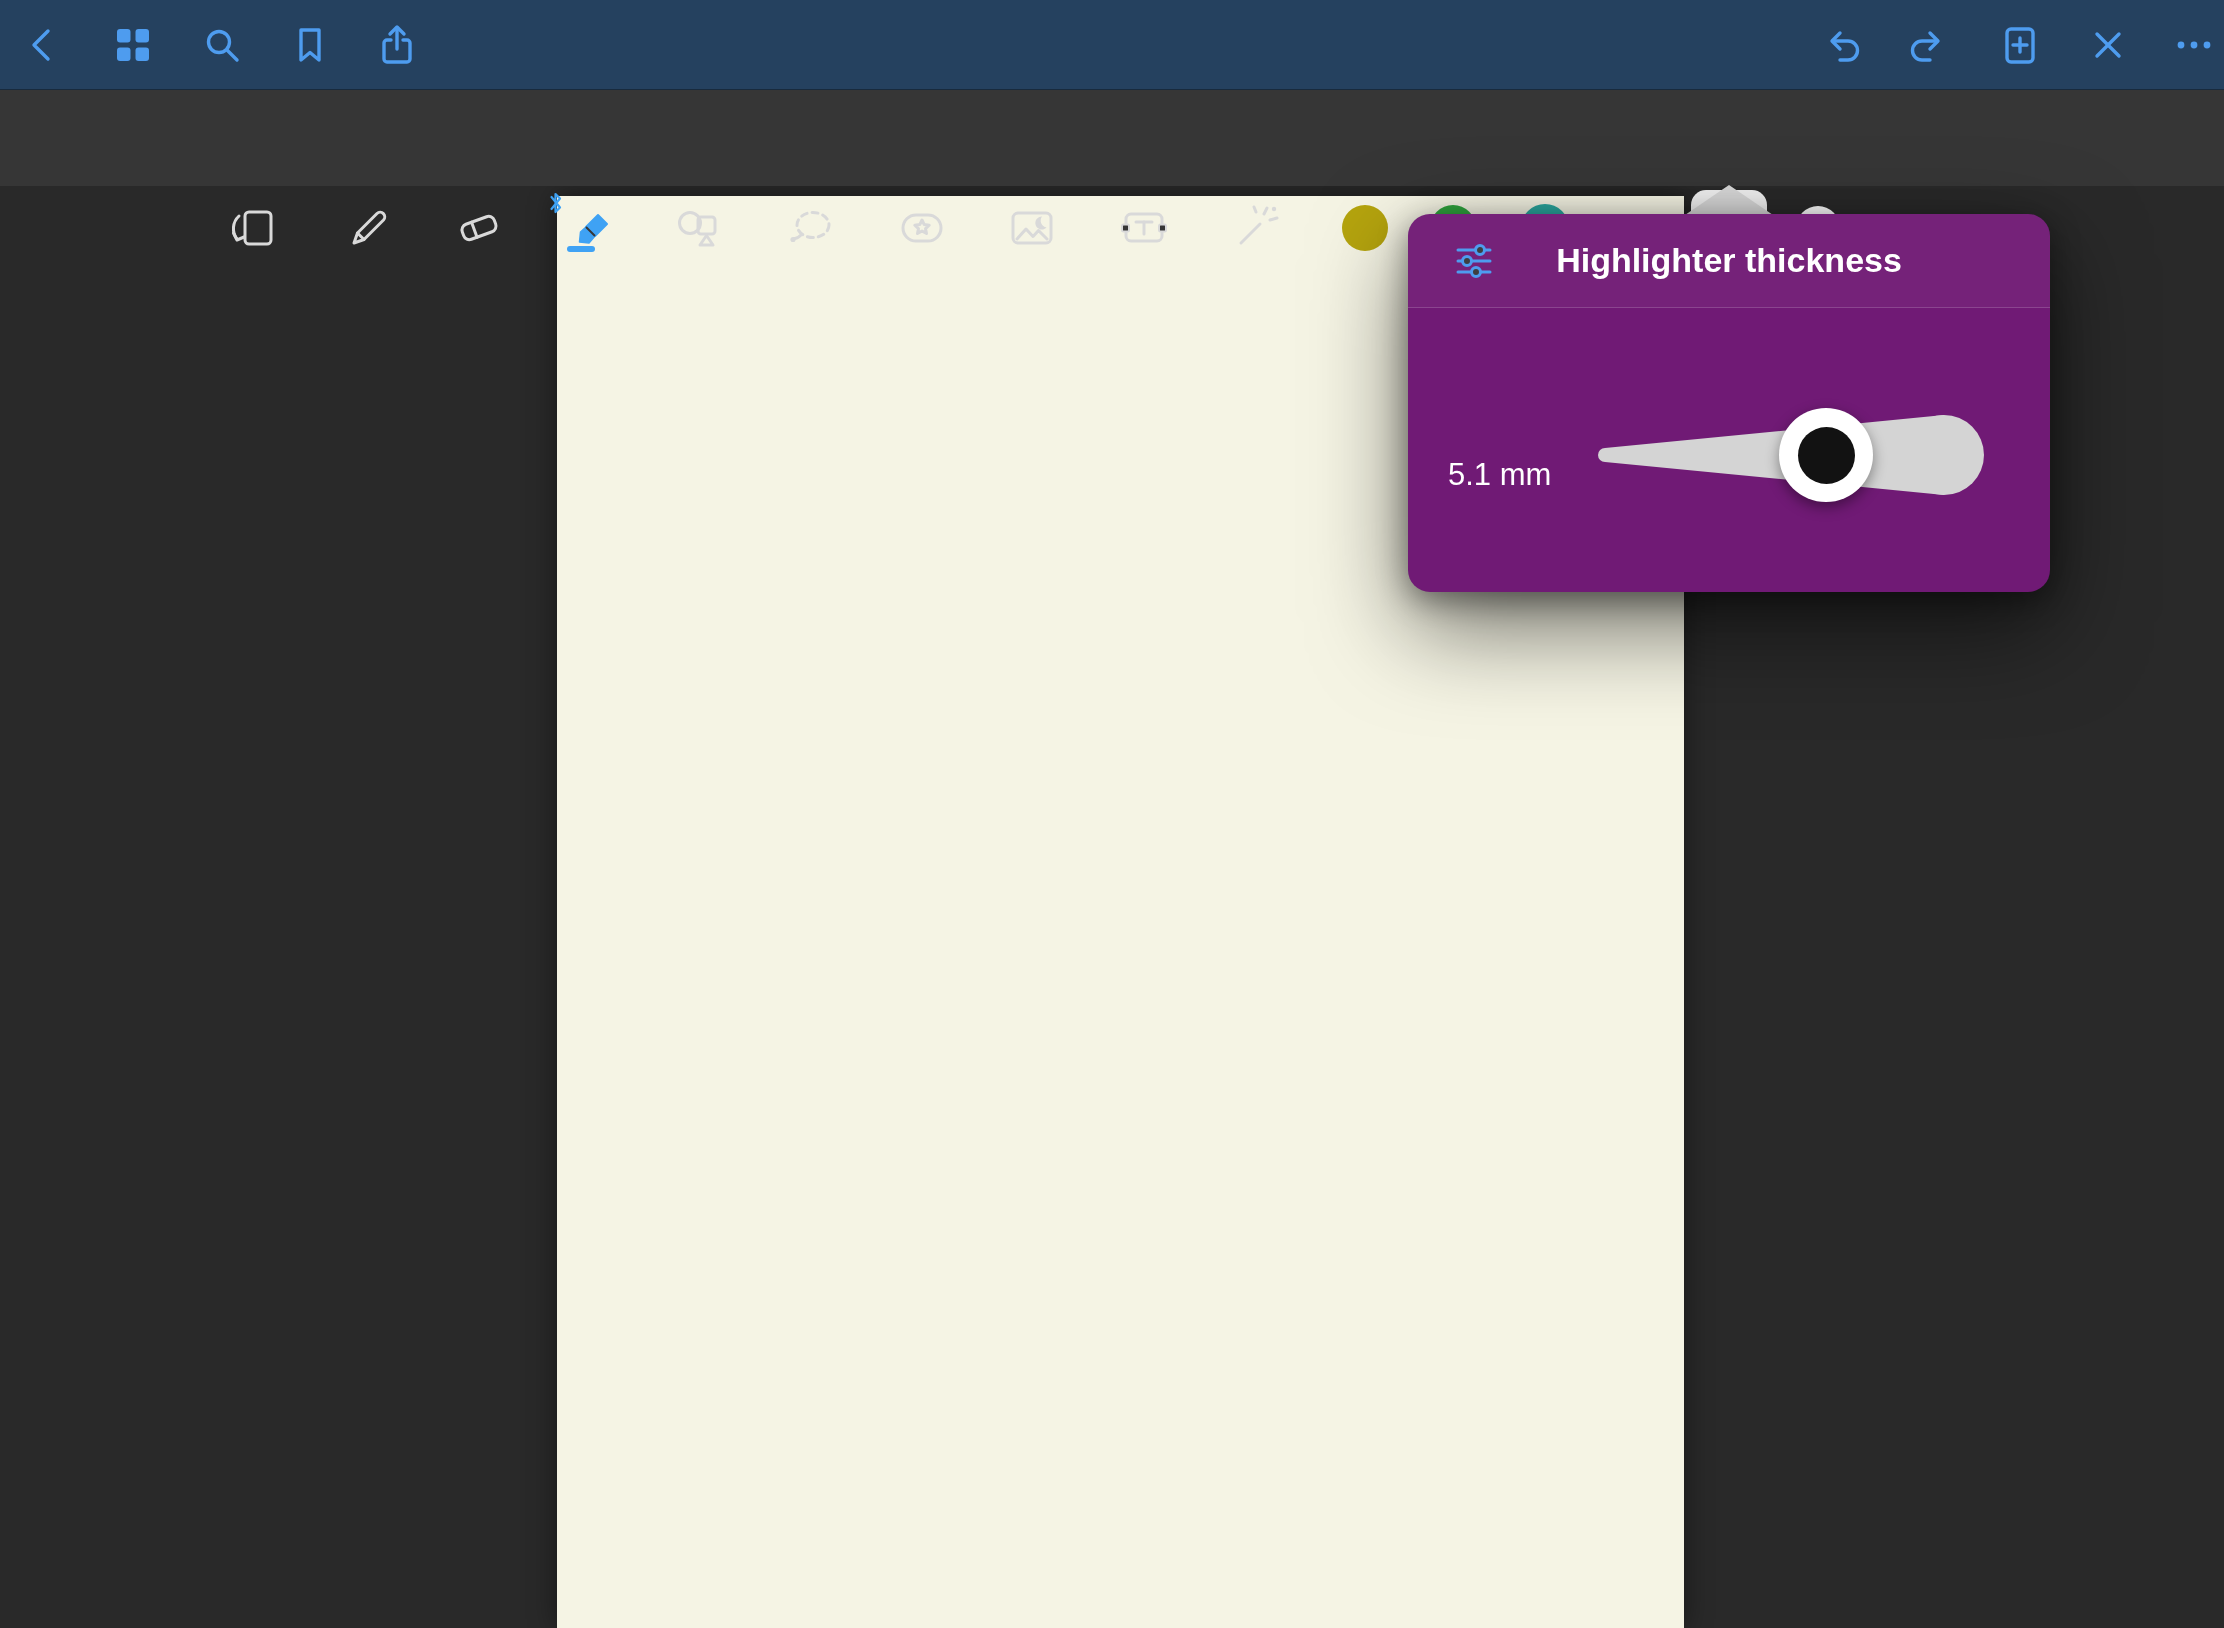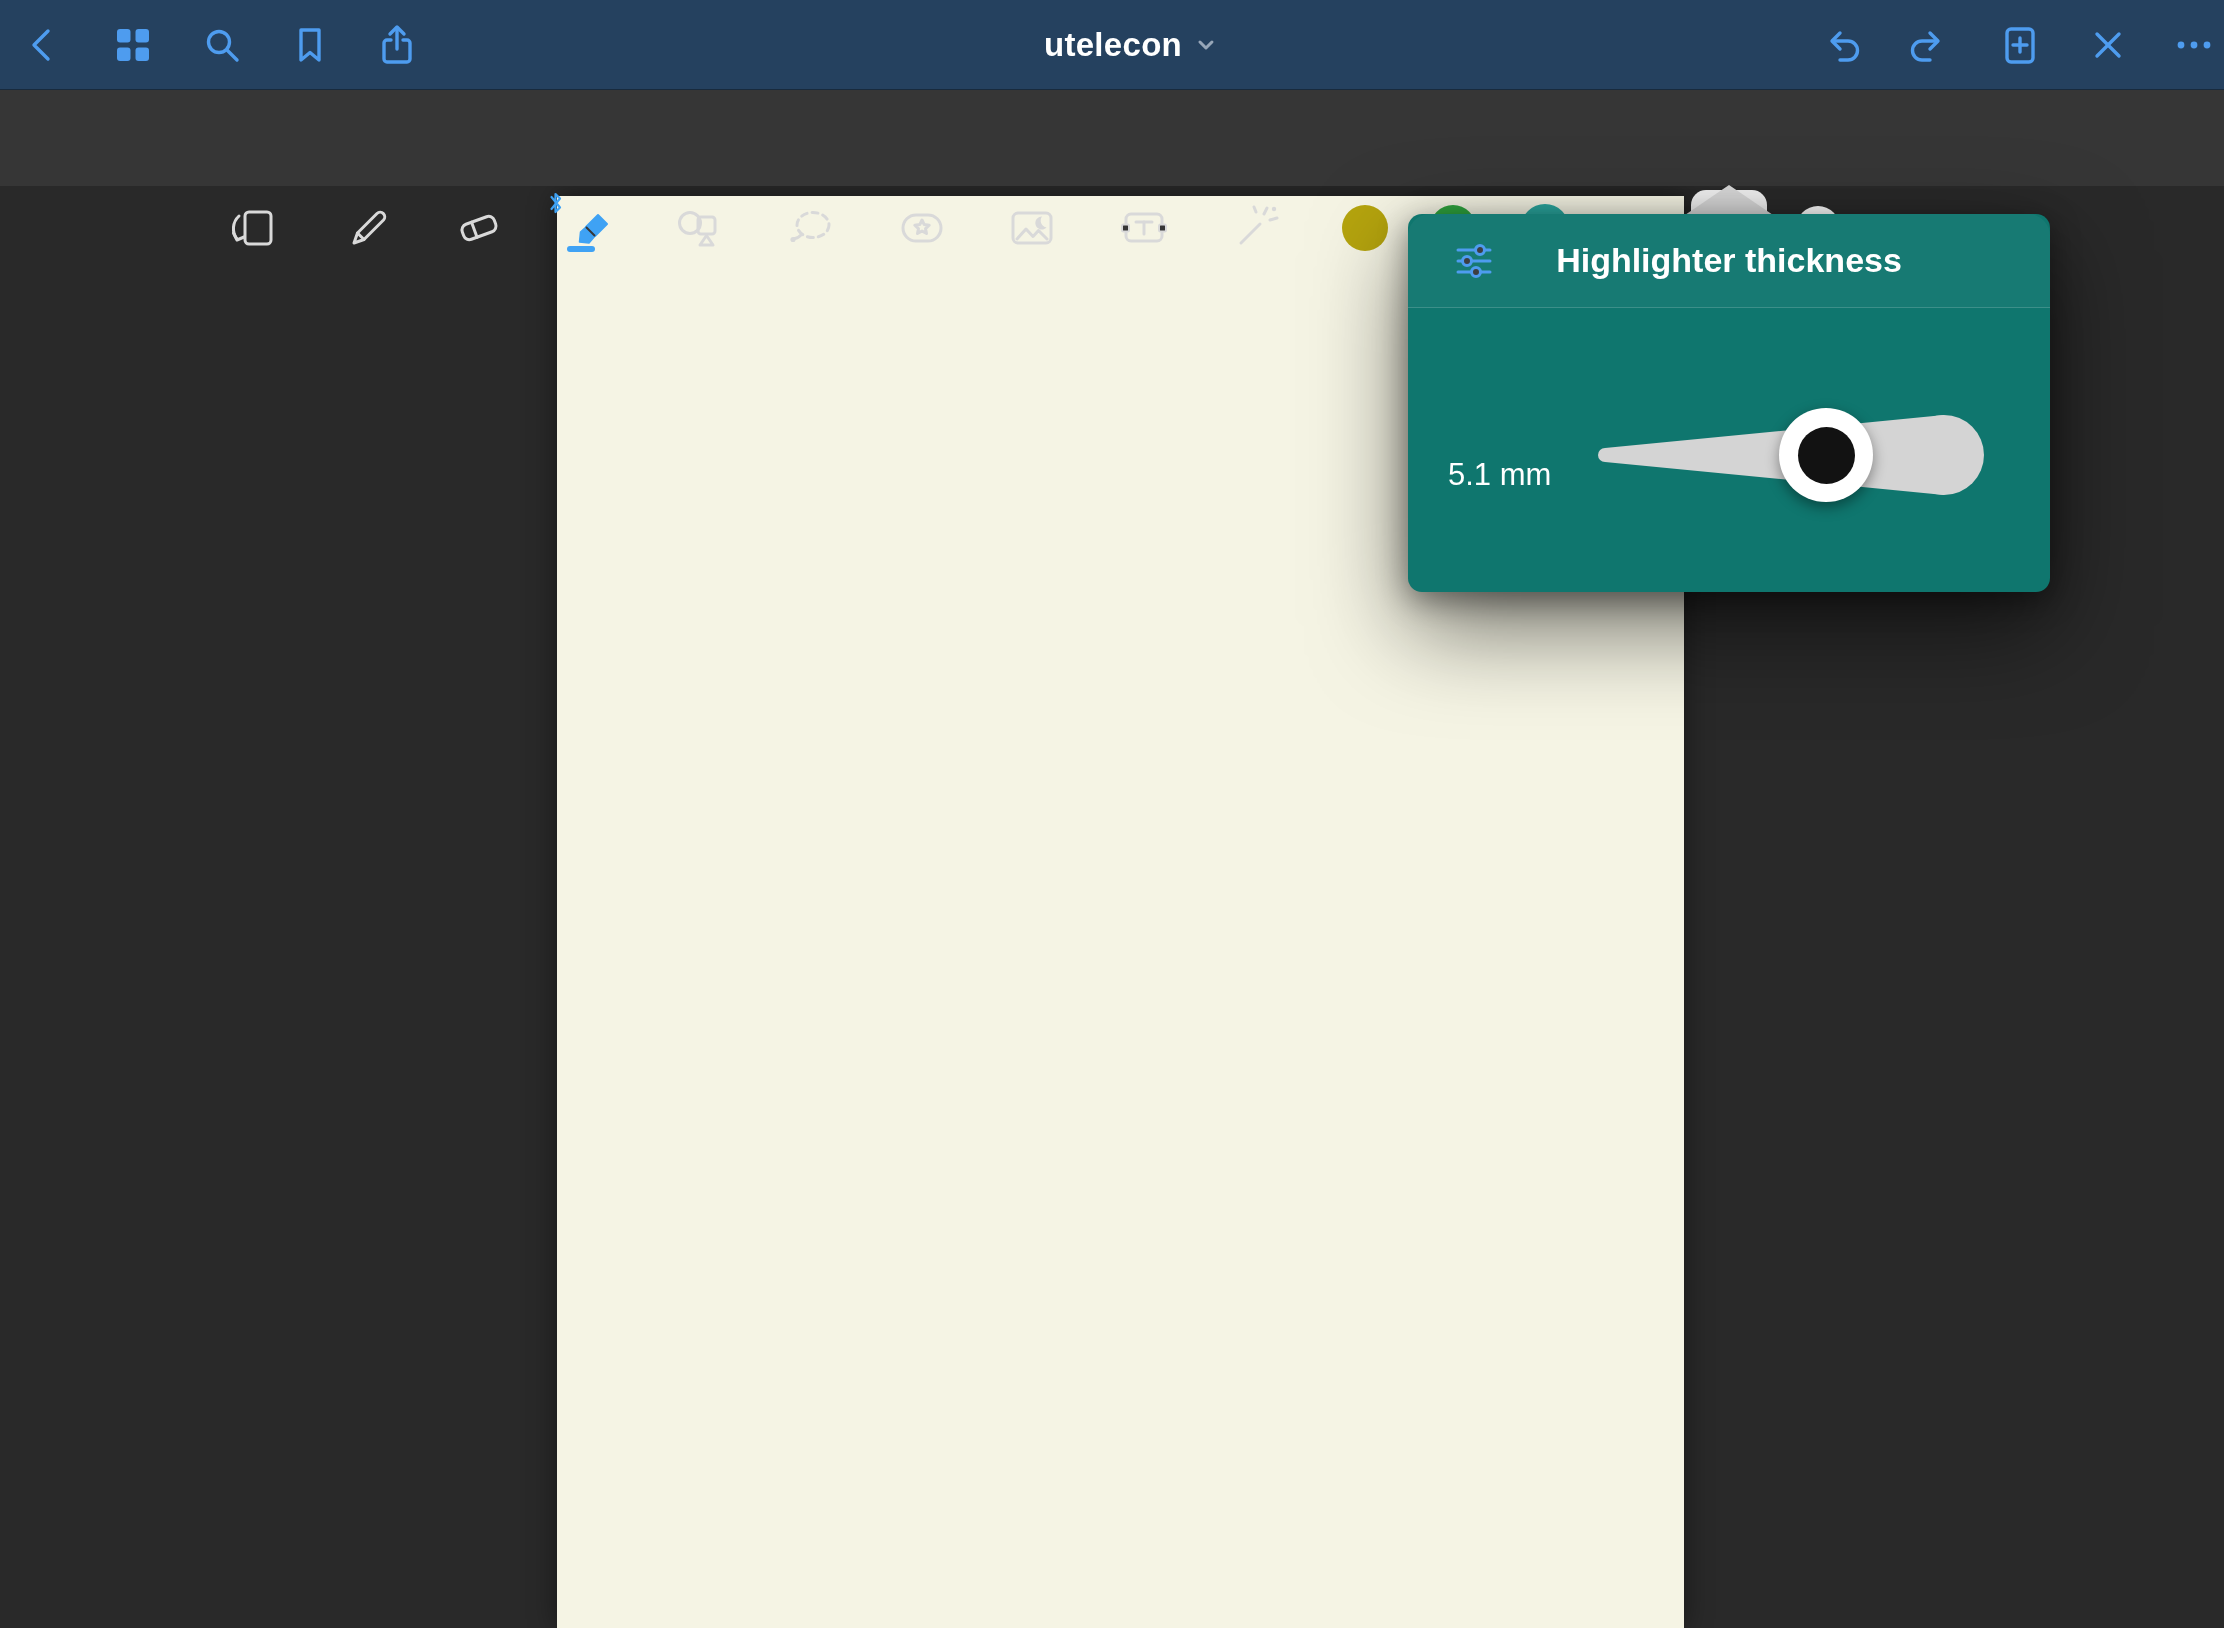--- a/index.html
+++ b/index.html
@@ -38,21 +38,21 @@
   .canvas-area { position:absolute; left:0; top:186px; width:2224px; height:1442px;
                  background:#292929; }
   .paper { position:absolute; left:557px; top:10px; width:1127px; height:1432px;
            background:#F5F4E4; box-shadow:0 0 26px rgba(0,0,0,0.45); cursor:crosshair; }
 
   
   .pop-arrow { position:absolute; left:1685px; top:185px; width:0; height:0; z-index:40;
                border-left:44px solid transparent; border-right:44px solid transparent;
                border-bottom:30px solid #D8D8D8; }
   .popover { position:absolute; left:1408px; top:214px; width:642px; height:378px;
-             background:#0f766e; border-radius:14px; z-index:41;
+             background:#701a75; border-radius:22px; z-index:41;
              box-shadow:0 35px 95px rgba(0,0,0,0.55), 0 8px 30px rgba(0,0,0,0.4); }
   .pop-header { position:absolute; left:0; top:0; width:100%; height:94px;
                 background:rgba(255,255,255,0.035);
                 border-bottom:1px solid rgba(255,255,255,0.16);
                 border-radius:22px 22px 0 0; }
   .pop-header .hdr-icon { position:absolute; left:46px; top:27px; width:40px; height:40px; cursor:pointer; }
   .pop-title { position:absolute; left:0; top:27px; width:100%; text-align:center;
                color:#FFFFFF; font-size:34px; font-weight:700; }
   .thickness-value { position:absolute; left:40px; top:222px; color:#FFFFFF;
                      font-size:31px; line-height:38px;margin-top:20px; }
@@ -100,26 +100,20 @@
   </div>
 
   <div class="tb-btn" style="left:375px">
     <svg viewBox="0 0 44 44">
       <path class="s" d="M16 17 h-4 a3 3 0 0 0 -3 3 v16 a3 3 0 0 0 3 3 h20 a3 3 0 0 0 3 -3 v-16 a3 3 0 0 0 -3 -3 h-4"></path>
       <line class="s" x1="22" y1="26" x2="22" y2="5"></line>
       <polyline class="s" points="15 11 22 4 29 11"></polyline>
     </svg>
   </div>
 
-  <div class="doc-title">
-    <span>utelecon</span>
-    <svg width="24" height="24" viewBox="0 0 24 24">
-      <polyline points="6 9 12 15 18 9" fill="none" stroke="#97A6B8" stroke-width="3" stroke-linecap="round" stroke-linejoin="round"></polyline>
-    </svg>
-  </div>
 
   <div class="tb-btn" style="left:1820px">
     <svg viewBox="0 0 44 44">
       <path class="s" d="M13 18 h15 a9.5 9.5 0 0 1 0 19 h-8"></path>
       <polyline class="s" points="20 10 12 18 20 26"></polyline>
     </svg>
   </div>
 
   <div class="tb-btn" style="left:1906px">
     <svg viewBox="0 0 44 44">

